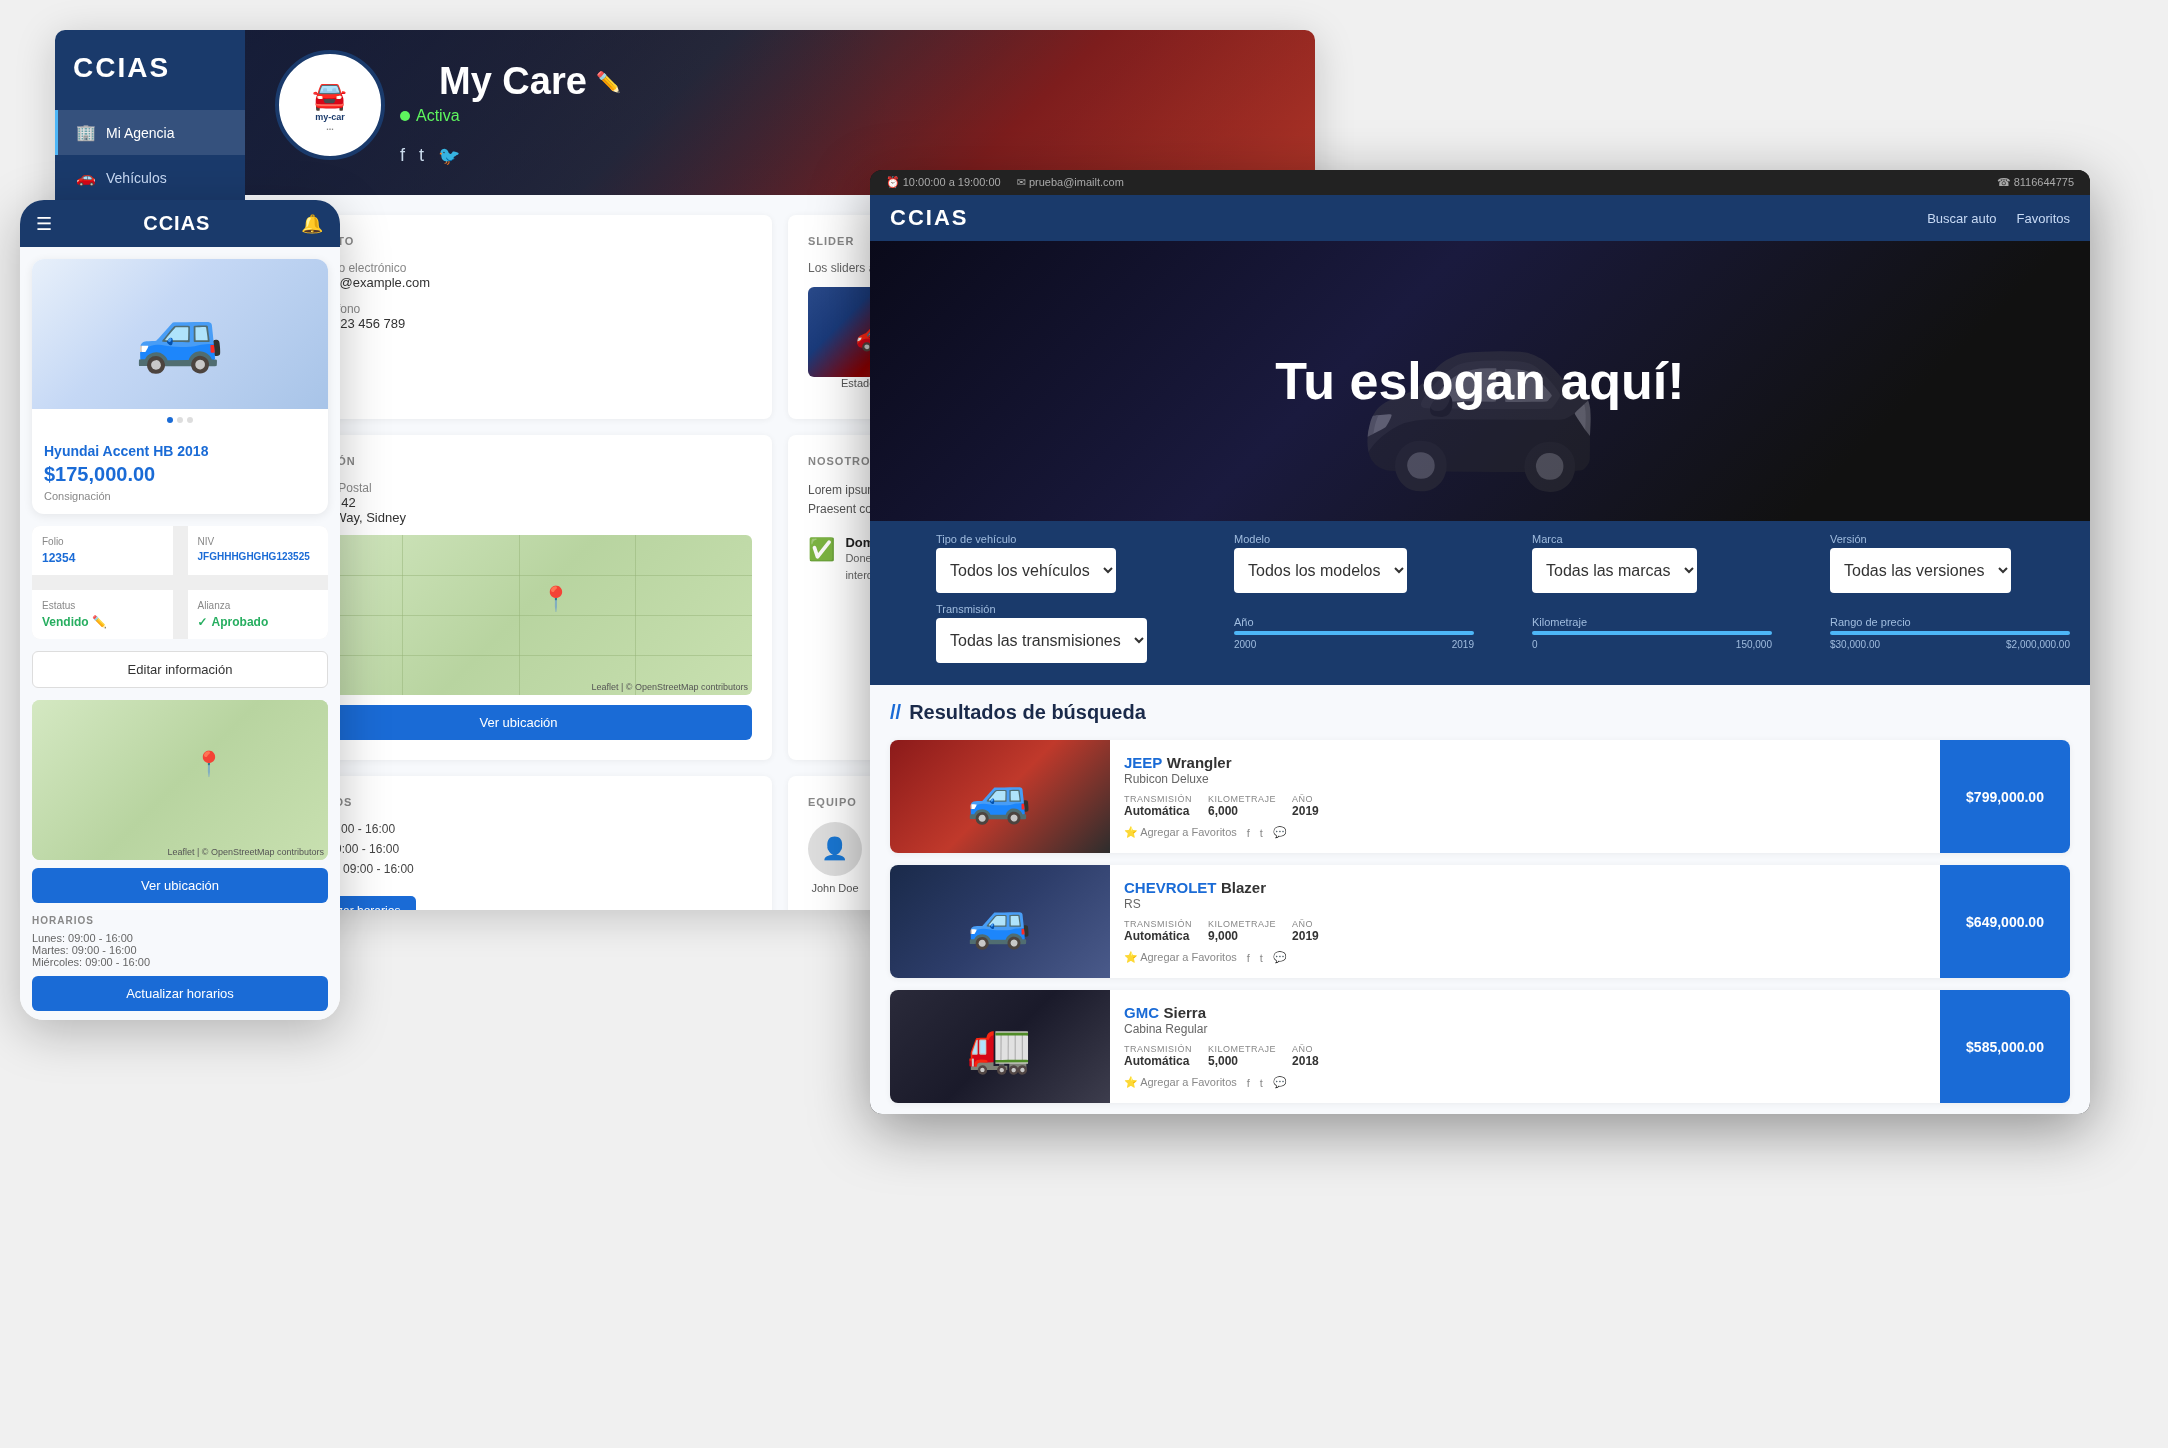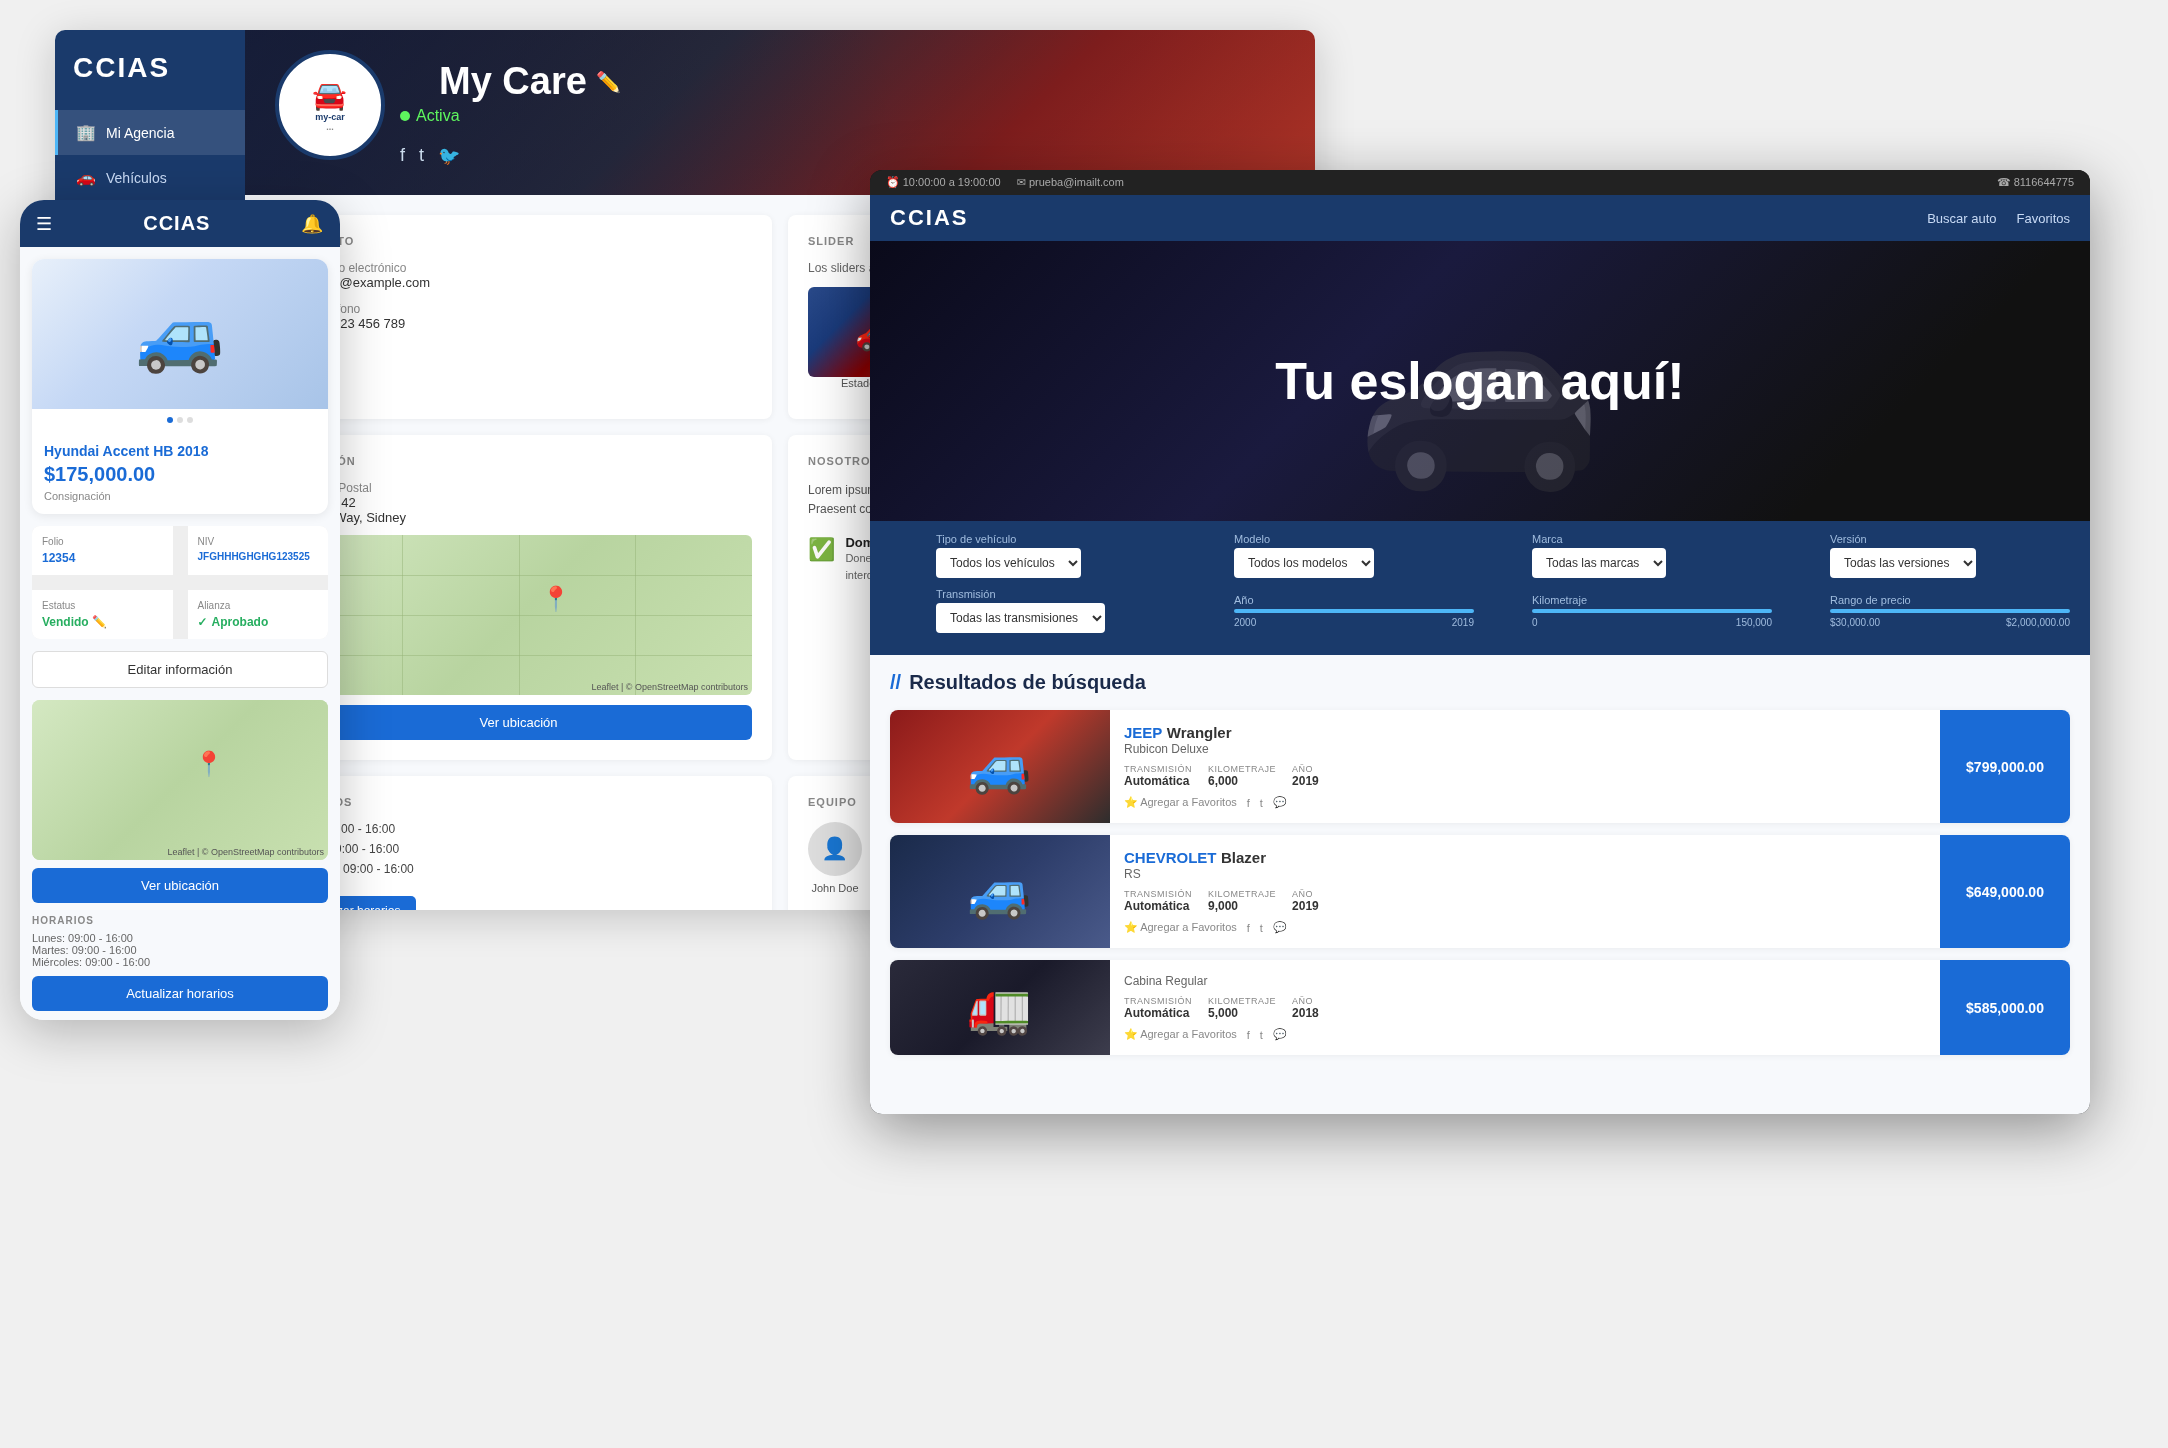--- a/index.html
+++ b/index.html
@@ -417,22 +417,22 @@
     .filter-bar {
       background: #1a3a6b;
       padding: 12px 20px;
     }
     .filter-row { display: flex; gap: 12px; margin-bottom: 10px; align-items: center; }
     .filter-select {
       flex: 1;
       background: #fff;
       border: none;
       border-radius: 4px;
-      padding: 7px 10px;
-      font-size: 12px;
+      padding: 13px 10px;
+      font-size: 16px;
       color: #333;
       cursor: pointer;
     }
     .filter-label { color: #a0bcde; font-size: 11px; margin-bottom: 3px; }
     .filter-group { flex: 1; margin-left: 46px; }
     .filter-slider-container {
       display: flex;
       flex-direction: column;
       gap: 4px;
       flex: 2;
@@ -925,20 +925,24 @@
         </div>
       </div>
       <div class="car-result-price-badge">$649,000.00</div>
     </div>
 
     <div class="car-result-card">
       <div class="car-result-image gmc">
         <span style="font-size:52px;">🚛</span>
       </div>
       <div class="car-result-info">
+        <div>
+          <span class="car-result-brand">GMC</span>
+          <span class="car-result-model">Sierra</span>
+        </div>
         <div class="car-result-version">Cabina Regular</div>
         <div class="car-result-specs">
           <div>
             <div class="car-result-spec-label">TRANSMISIÓN</div>
             <div class="car-result-spec-val">Automática</div>
           </div>
           <div>
             <div class="car-result-spec-label">KILOMETRAJE</div>
             <div class="car-result-spec-val">5,000</div>
           </div>

